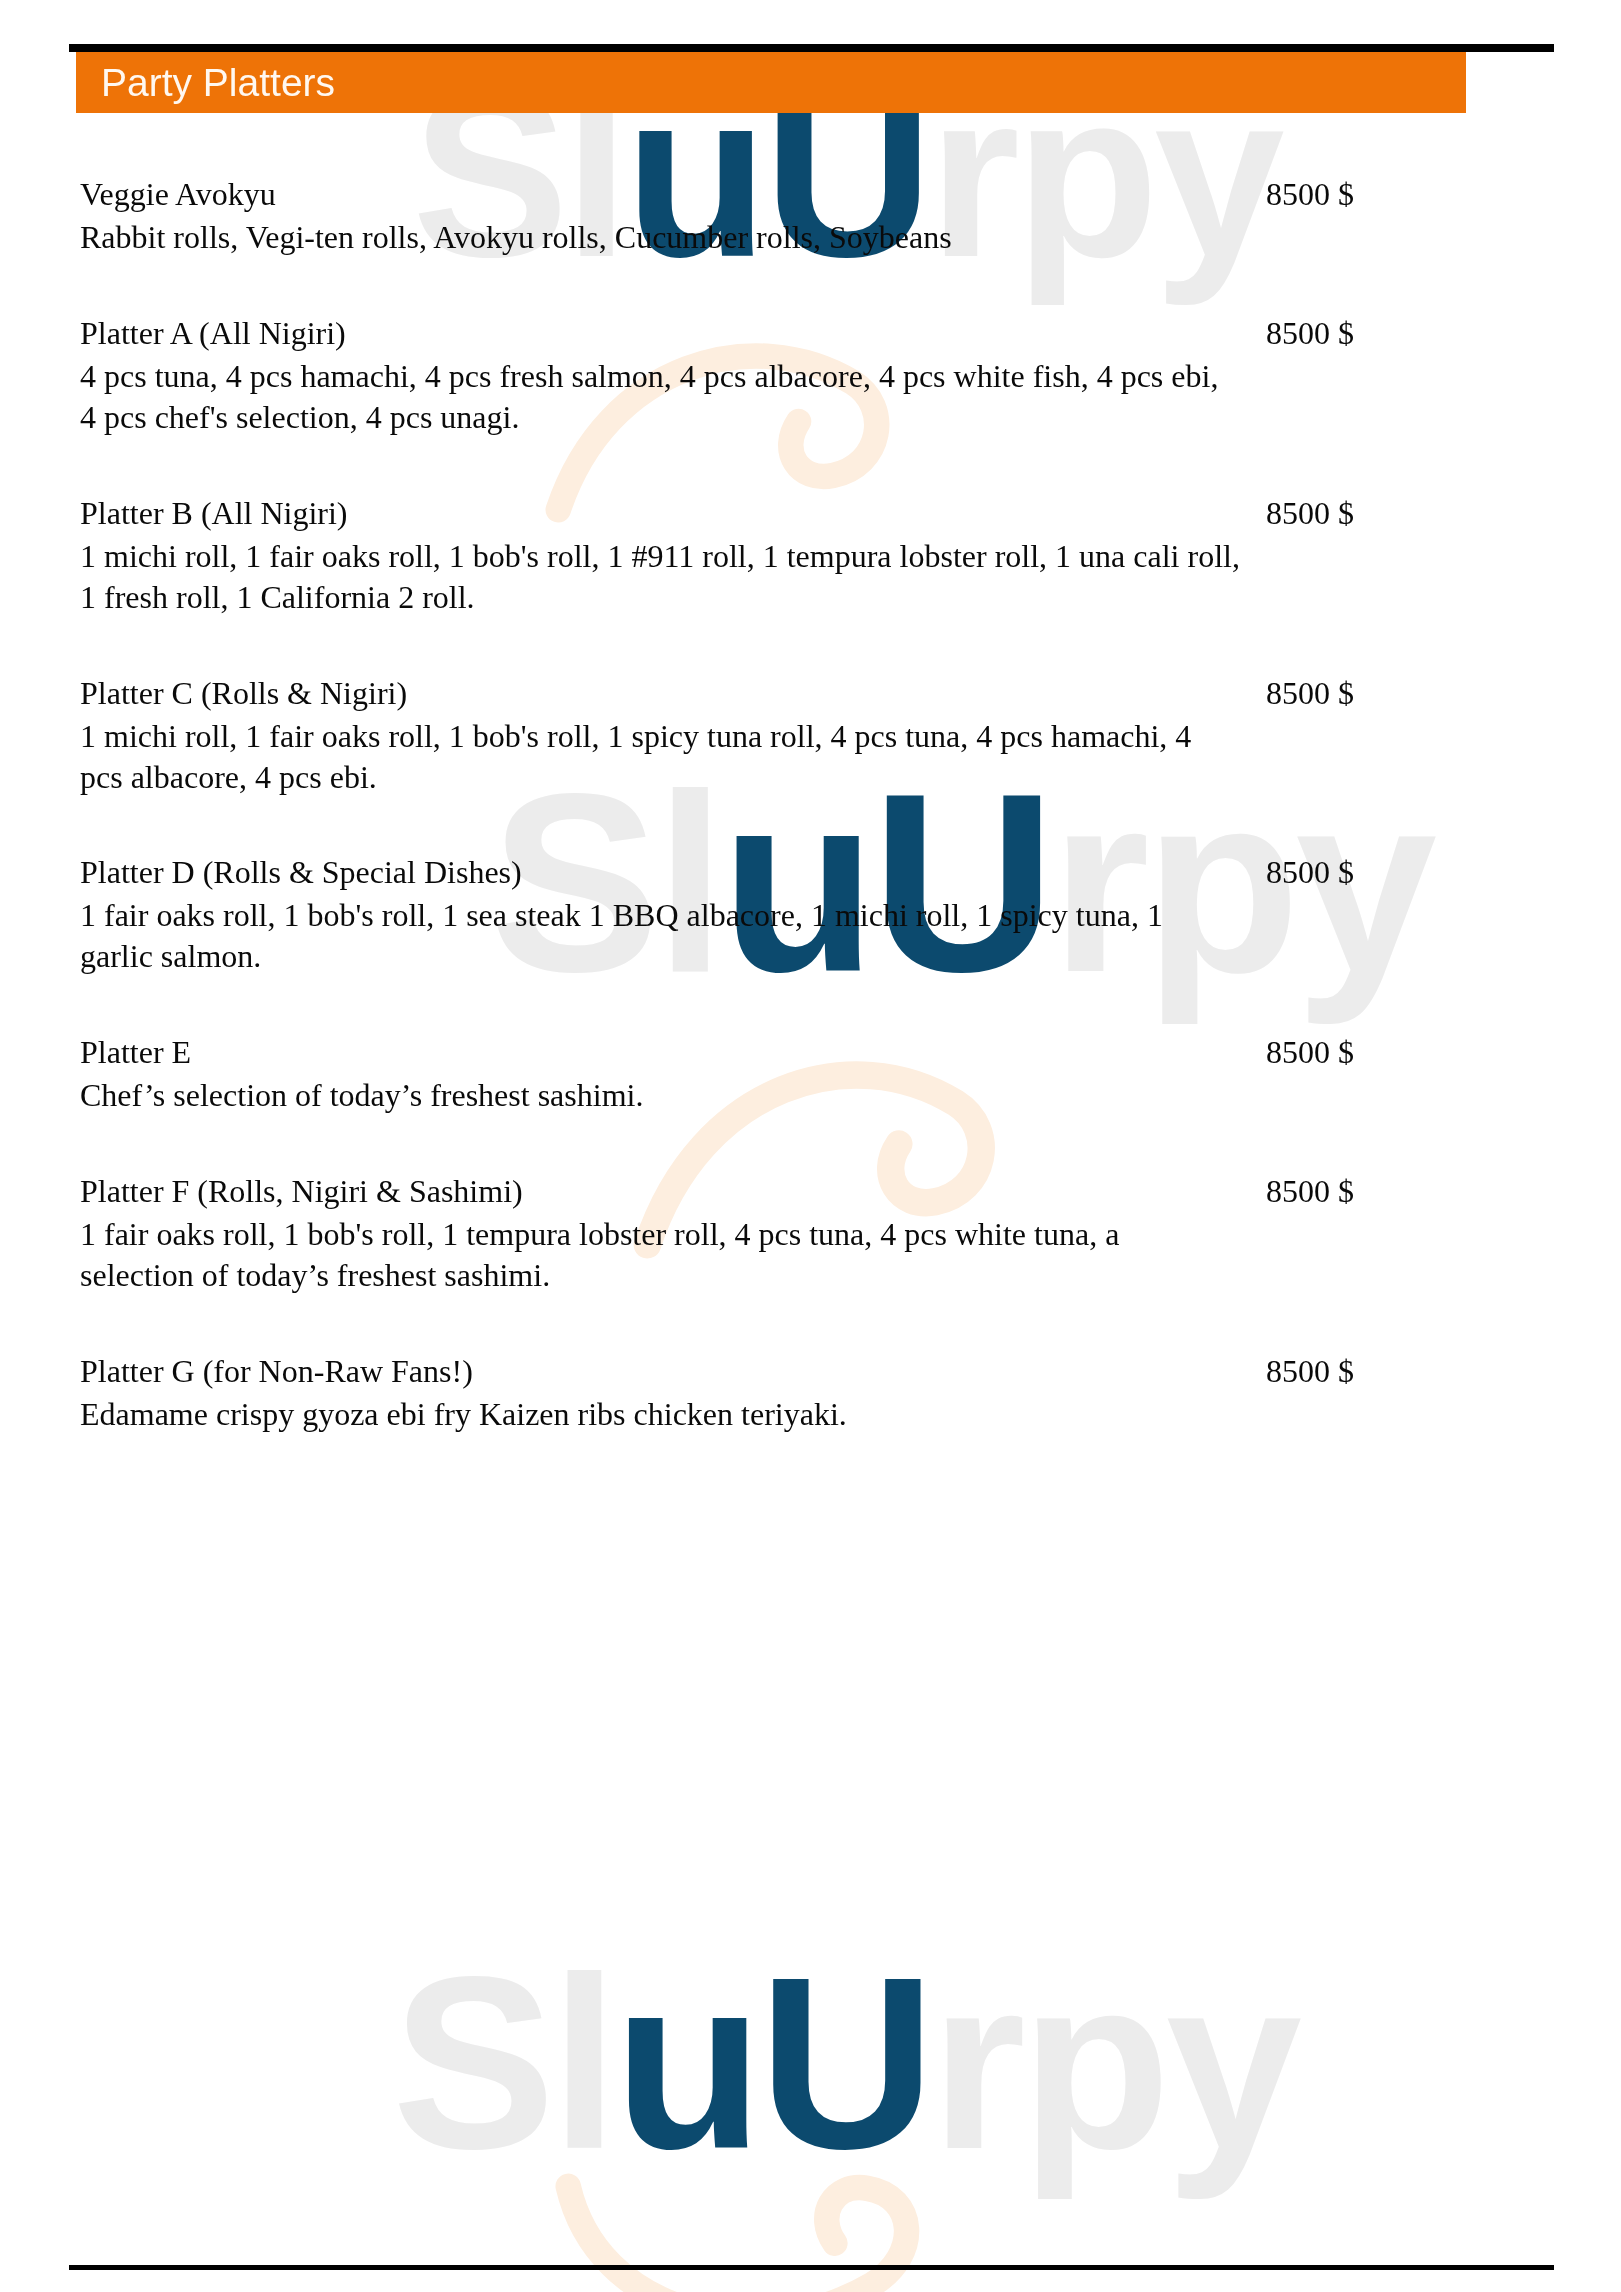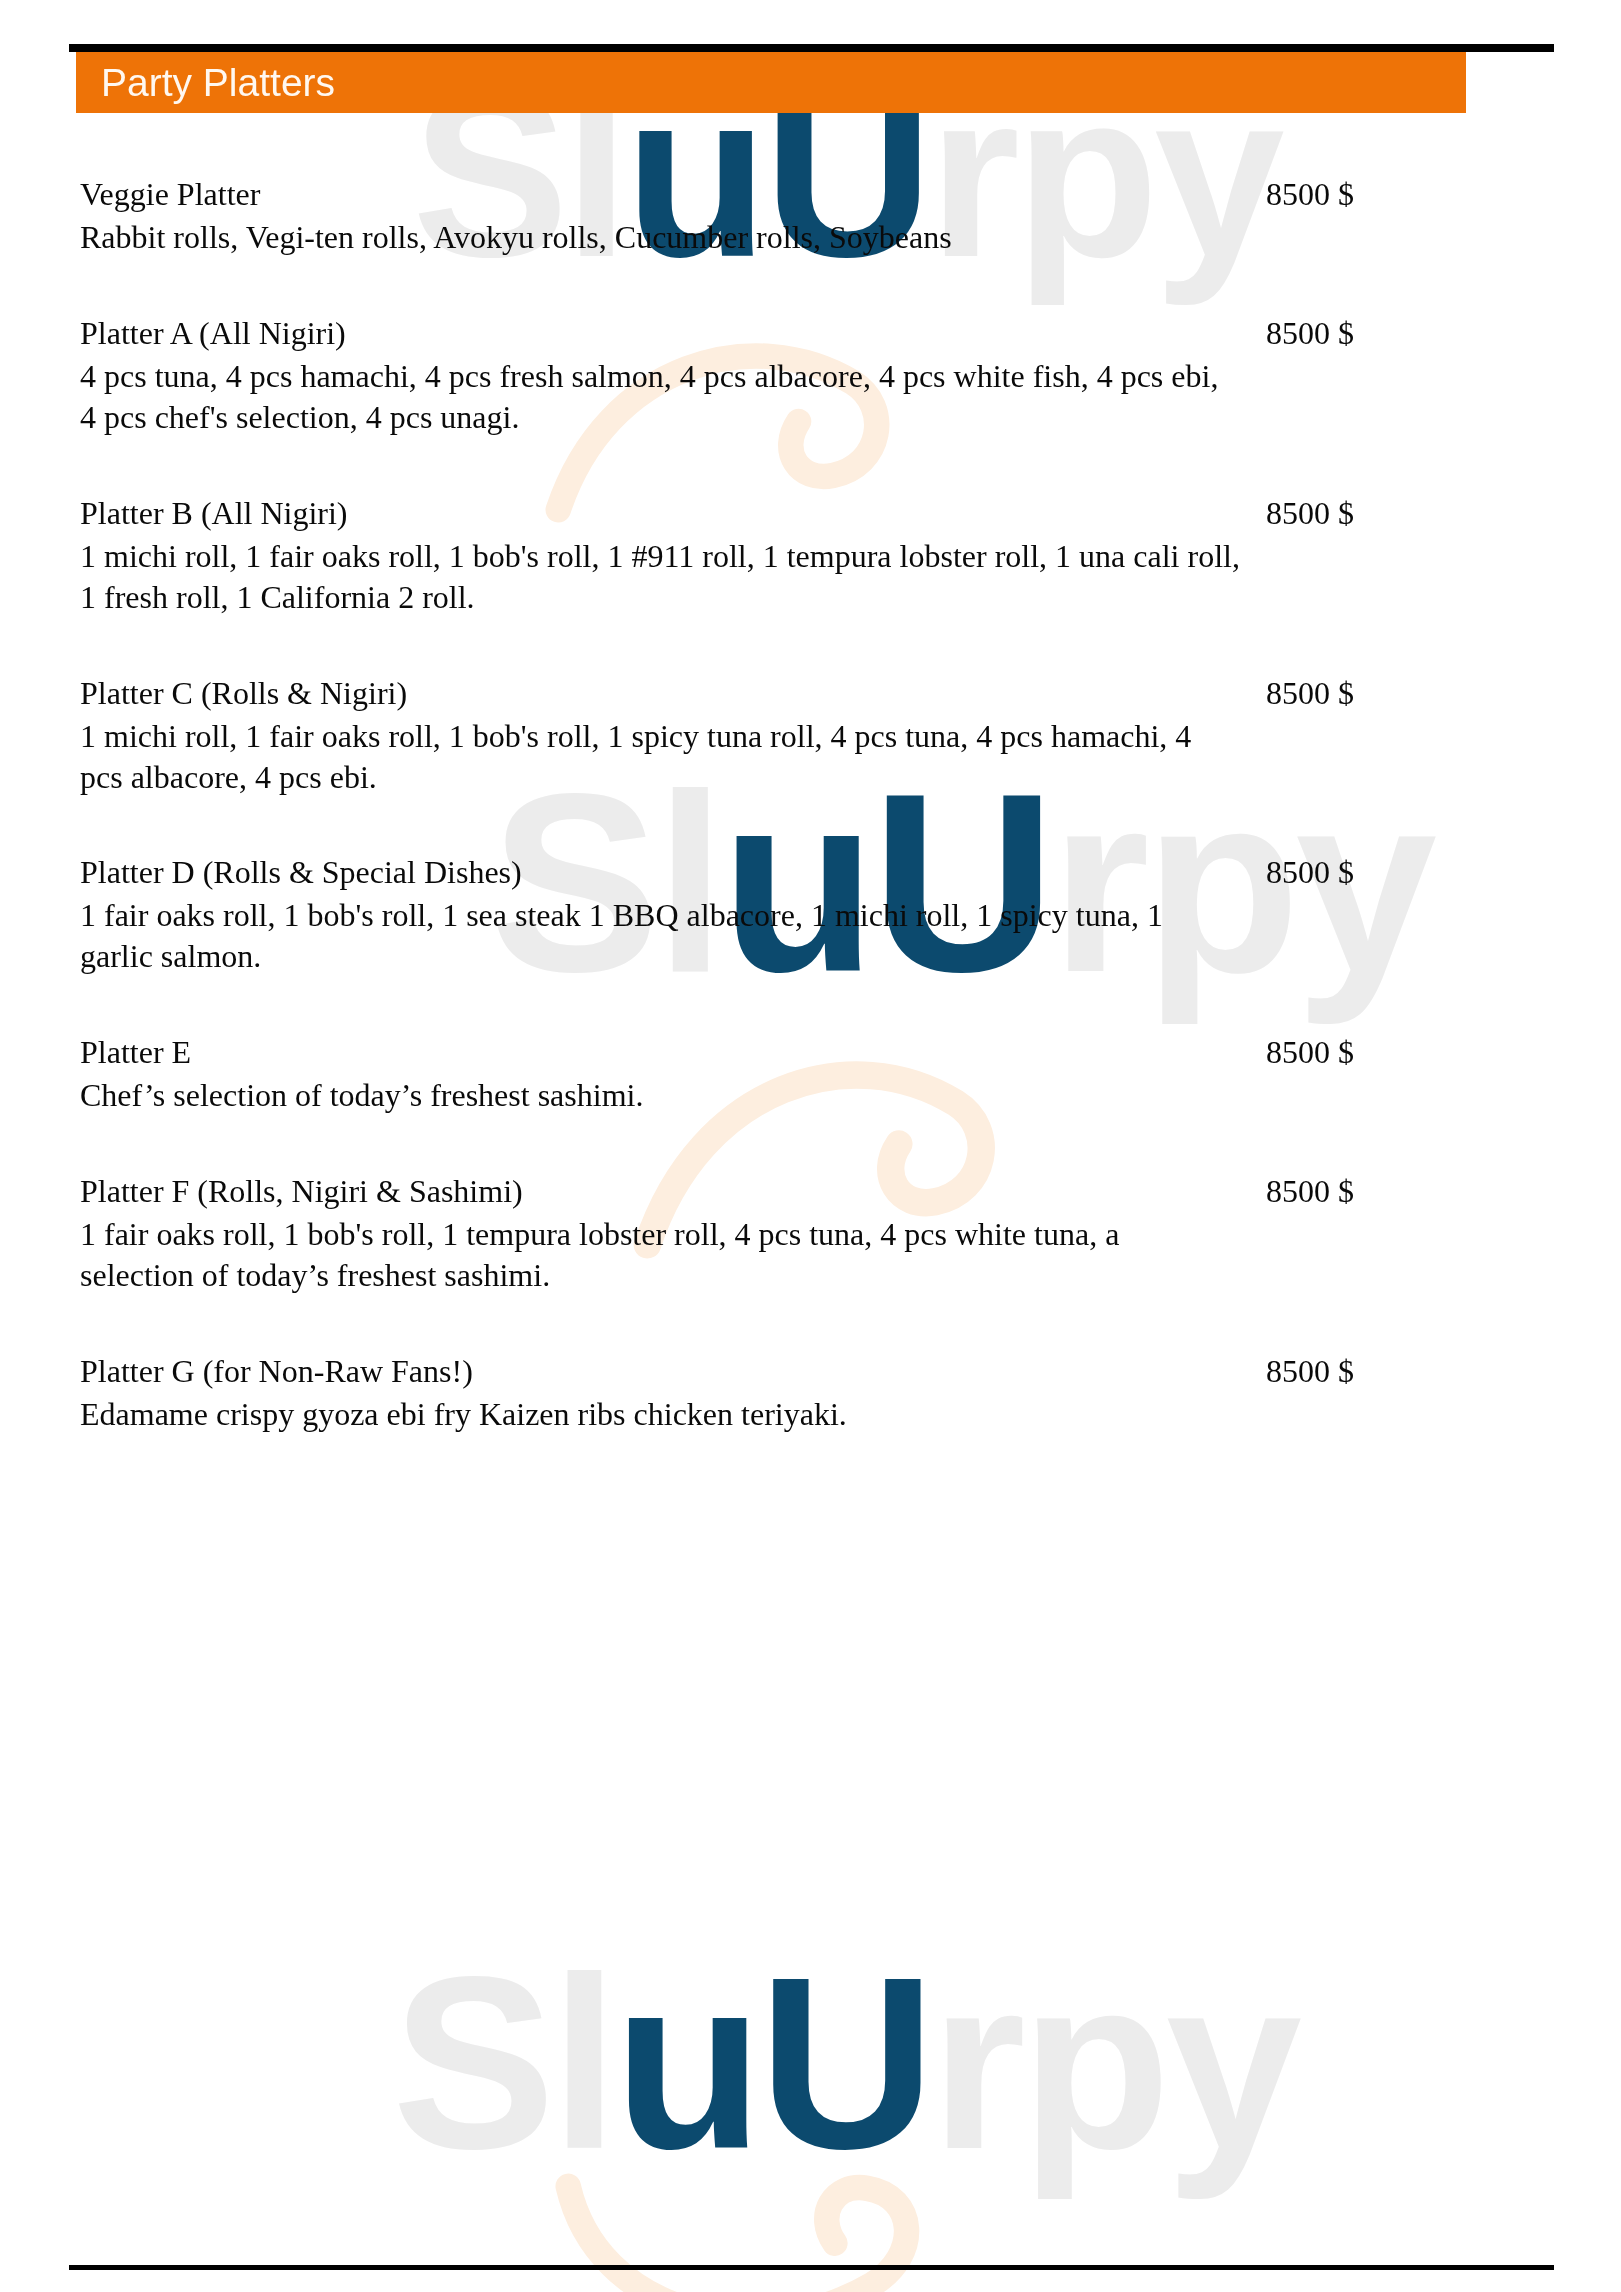--- a/index.html
+++ b/index.html
@@ -160,21 +160,21 @@
   <div class="top-rule"></div>
 
   <div class="section-header">
     <div class="section-header-title">Party Platters</div>
   </div>
 
   <div class="menu-list">
 
     <div class="menu-item">
       <div class="menu-item-head">
-        <div class="item-name">Veggie Platter</div>
+        <div class="item-name">Veggie Avokyu</div>
         <div class="item-price">8500 $</div>
       </div>
       <div class="item-desc">Rabbit rolls, Vegi-ten rolls, Avokyu rolls, Cucumber rolls, Soybeans</div>
     </div>
 
     <div class="menu-item">
       <div class="menu-item-head">
         <div class="item-name">Platter A (All Nigiri)</div>
         <div class="item-price">8500 $</div>
       </div>

